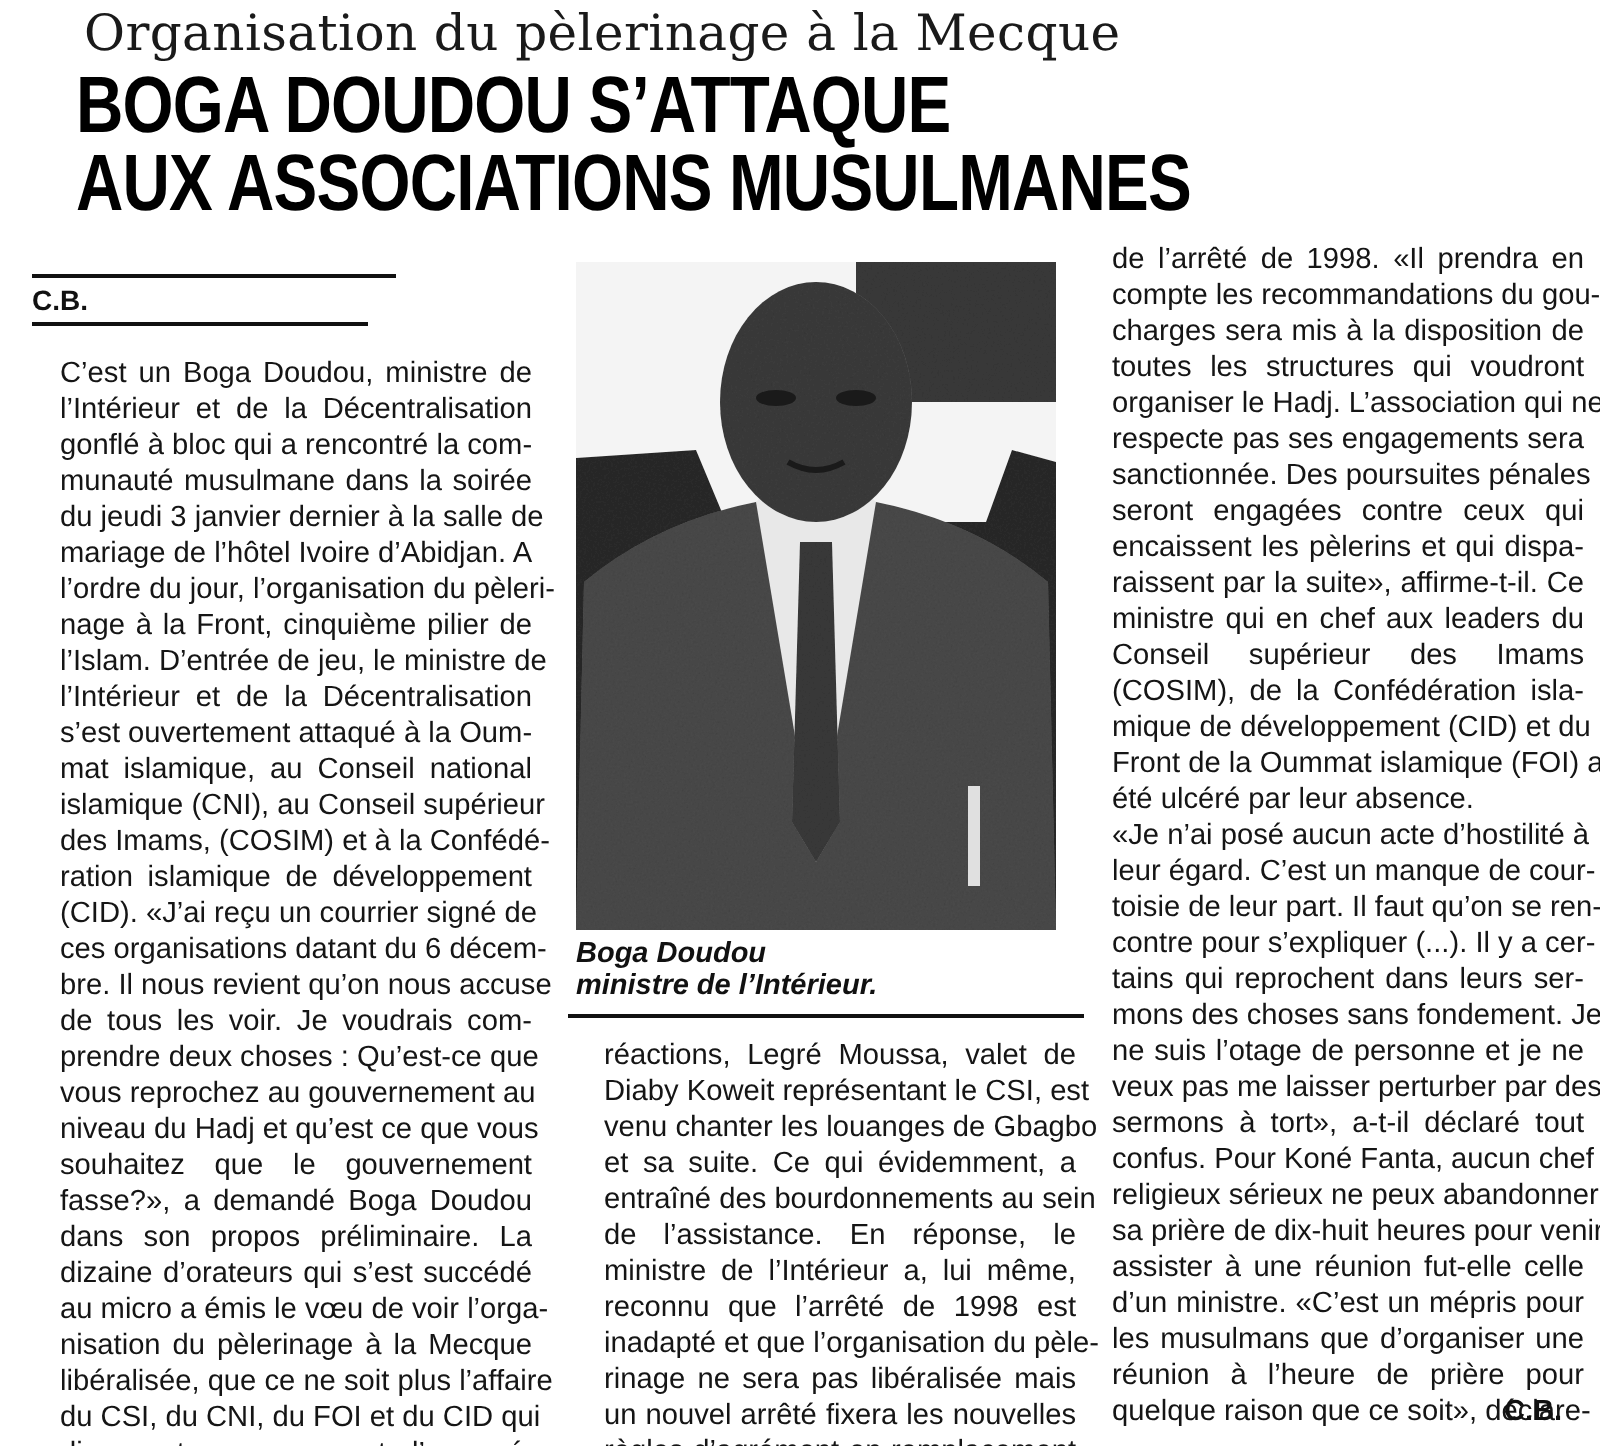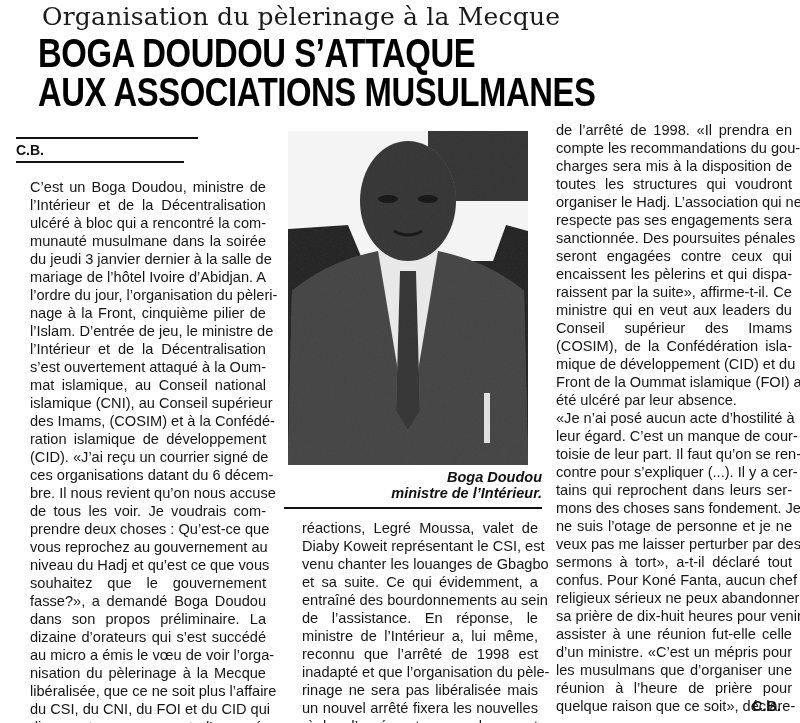--- a/index.html
+++ b/index.html
@@ -33,21 +33,21 @@
   .col .it { }
   #col1 { left: 30px; top: 178px; width: 236px; }
   #col2 { left: 302px; top: 519px; width: 236px; }
   #col3 { left: 556px; top: 121px; width: 236px; }
   .photo {
     position: absolute; left: 288px; top: 131px; width: 240px; height: 334px;
     background: #f3f3f3; overflow: hidden;
   }
   .photo svg { width: 240px; height: 334px; display: block; }
   .caption {
-    position: absolute; left: 288px; top: 469px; width: 254px; text-align: right;
+    position: absolute; left: 288px; top: 469px; width: 254px; text-align: left;
     font-family: "Liberation Sans", sans-serif; font-weight: bold; font-style: italic;
     font-size: 14.5px; line-height: 16px; color: #111;
   }
   .caption-rule { position: absolute; left: 284px; top: 507px; width: 258px; height: 2px; background: #111; }
   .sig {
     position: absolute; left: 752px; top: 698px; font-family: "Liberation Sans", sans-serif;
     font-weight: bold; font-size: 14.5px; color: #111;
   }
 </style>
 </head>
@@ -62,21 +62,21 @@
 
 <div class="byline-box">
   <div class="rule-top"></div>
   <div class="byline">C.B.</div>
   <div class="rule-bot"></div>
 </div>
 
 <div class="col" id="col1">
     <span class="ln"><span>C’est un Boga Doudou, ministre de</span></span>
     <span class="ln"><span>l’Intérieur et de la Décentralisation</span></span>
-    <span class="ln"><span>ulcéré à bloc qui a rencontré la com-</span></span>
+    <span class="ln"><span>gonflé à bloc qui a rencontré la com-</span></span>
     <span class="ln"><span>munauté musulmane dans la soirée</span></span>
     <span class="ln"><span>du jeudi 3 janvier dernier à la salle de</span></span>
     <span class="ln"><span>mariage de l’hôtel Ivoire d’Abidjan. A</span></span>
     <span class="ln"><span>l’ordre du jour, l’organisation du pèleri-</span></span>
     <span class="ln"><span>nage à la Front, cinquième pilier de</span></span>
     <span class="ln"><span>l’Islam. D’entrée de jeu, le ministre de</span></span>
     <span class="ln"><span>l’Intérieur et de la Décentralisation</span></span>
     <span class="ln"><span>s’est ouvertement attaqué à la Oum-</span></span>
     <span class="ln"><span>mat islamique, au Conseil national</span></span>
     <span class="ln"><span>islamique (CNI), au Conseil supérieur</span></span>
@@ -151,21 +151,21 @@
     <span class="ln"><span>de l’arrêté de 1998. </span><span class="it">«Il prendra en</span></span>
     <span class="ln"><span class="it">compte les recommandations du gou-</span></span>
     <span class="ln"><span class="it">charges sera mis à la disposition de</span></span>
     <span class="ln"><span class="it">toutes les structures qui voudront</span></span>
     <span class="ln"><span class="it">organiser le Hadj. L’association qui ne</span></span>
     <span class="ln"><span class="it">respecte pas ses engagements sera</span></span>
     <span class="ln"><span class="it">sanctionnée. Des poursuites pénales</span></span>
     <span class="ln"><span class="it">seront engagées contre ceux qui</span></span>
     <span class="ln"><span class="it">encaissent les pèlerins et qui dispa-</span></span>
     <span class="ln"><span class="it">raissent par la suite»</span><span>, affirme-t-il. Ce</span></span>
-    <span class="ln"><span>ministre qui en veut aux leaders du</span></span>
+    <span class="ln"><span>ministre qui en chef aux leaders du</span></span>
     <span class="ln"><span>Conseil supérieur des Imams</span></span>
     <span class="ln"><span>(COSIM), de la Confédération isla-</span></span>
     <span class="ln"><span>mique de développement (CID) et du</span></span>
     <span class="ln"><span>Front de la Oummat islamique (FOI) a</span></span>
     <span class="ln last"><span>été ulcéré par leur absence.</span></span>
     <span class="ln"><span class="it">«Je n’ai posé aucun acte d’hostilité à</span></span>
     <span class="ln"><span class="it">leur égard. C’est un manque de cour-</span></span>
     <span class="ln"><span class="it">toisie de leur part. Il faut qu’on se ren-</span></span>
     <span class="ln"><span class="it">contre pour s’expliquer (...). Il y a cer-</span></span>
     <span class="ln"><span class="it">tains qui reprochent dans leurs ser-</span></span>

